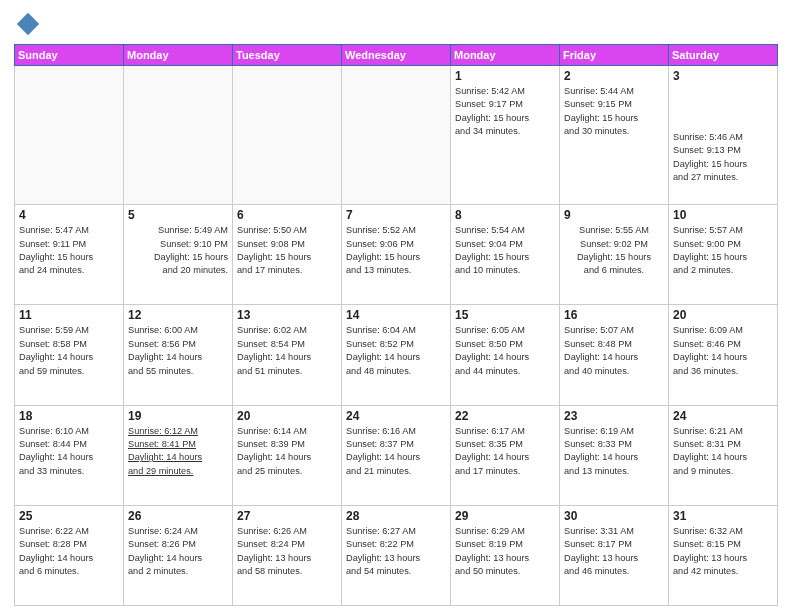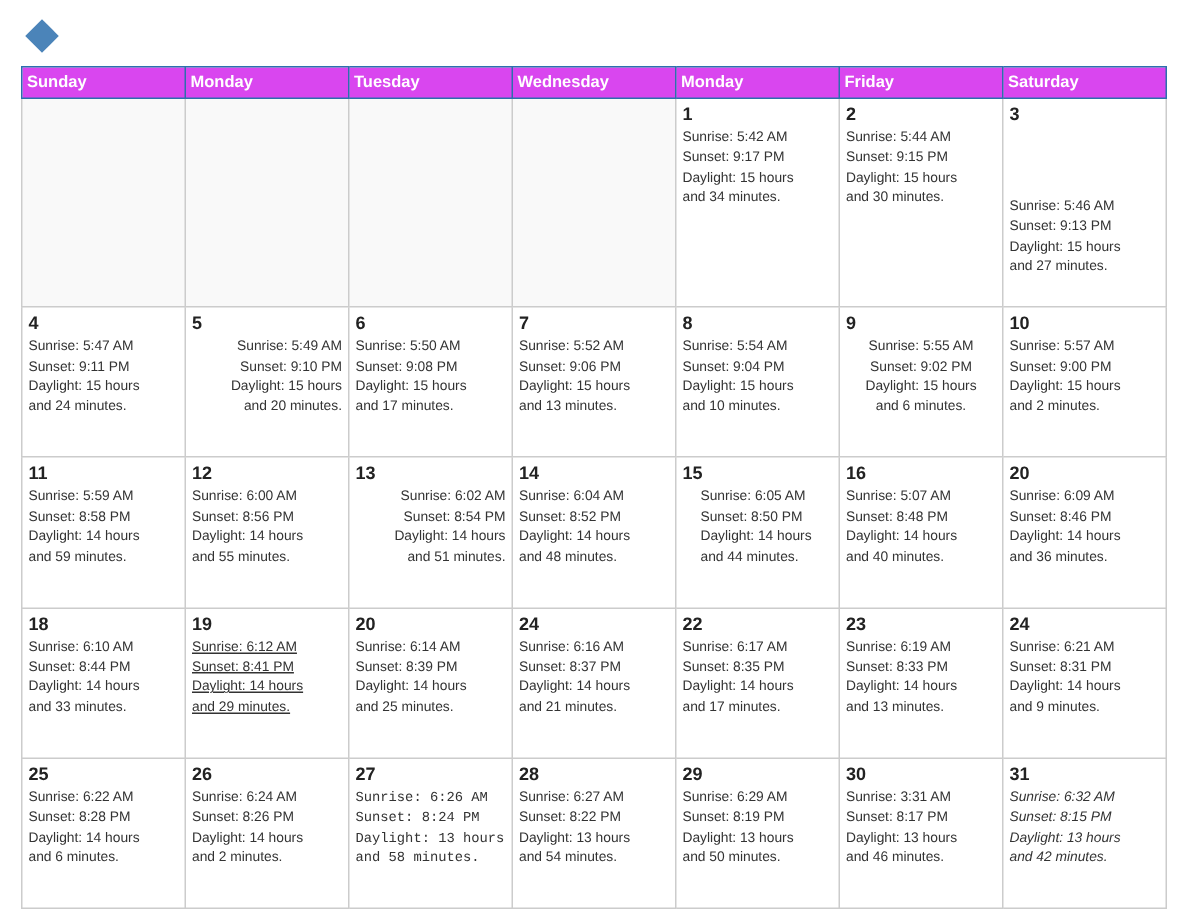--- a/index.html
+++ b/index.html
@@ -216,35 +216,35 @@
           </td>
           <td>
             <div class="day-num">12</div>
             <div class="day-info" style="white-space: pre-line;">Sunrise: 6:00 AM
 Sunset: 8:56 PM
 Daylight: 14 hours
 and 55 minutes.</div>
           </td>
           <td>
             <div class="day-num">13</div>
-            <div class="day-info" style="white-space: pre-line; text-align: right;">Sunrise: 6:02 AM
+            <div class="day-info" style="white-space: pre-line;">Sunrise: 6:02 AM
 Sunset: 8:54 PM
 Daylight: 14 hours
 and 51 minutes.</div>
           </td>
           <td>
             <div class="day-num">14</div>
             <div class="day-info" style="white-space: pre-line;">Sunrise: 6:04 AM
 Sunset: 8:52 PM
 Daylight: 14 hours
 and 48 minutes.</div>
           </td>
           <td>
             <div class="day-num">15</div>
-            <div class="day-info" style="white-space: pre-line; margin-left: 12px;">Sunrise: 6:05 AM
+            <div class="day-info" style="white-space: pre-line;">Sunrise: 6:05 AM
 Sunset: 8:50 PM
 Daylight: 14 hours
 and 44 minutes.</div>
           </td>
           <td>
             <div class="day-num">16</div>
             <div class="day-info" style="white-space: pre-line;">Sunrise: 5:07 AM
 Sunset: 8:48 PM
 Daylight: 14 hours
 and 40 minutes.</div>
@@ -318,21 +318,21 @@
           </td>
           <td>
             <div class="day-num">26</div>
             <div class="day-info" style="white-space: pre-line;">Sunrise: 6:24 AM
 Sunset: 8:26 PM
 Daylight: 14 hours
 and 2 minutes.</div>
           </td>
           <td>
             <div class="day-num">27</div>
-            <div class="day-info" style="white-space: pre-line; font-family: Liberation Mono, monospace;">Sunrise: 6:26 AM
+            <div class="day-info" style="white-space: pre-line;">Sunrise: 6:26 AM
 Sunset: 8:24 PM
 Daylight: 13 hours
 and 58 minutes.</div>
           </td>
           <td>
             <div class="day-num">28</div>
             <div class="day-info" style="white-space: pre-line;">Sunrise: 6:27 AM
 Sunset: 8:22 PM
 Daylight: 13 hours
 and 54 minutes.</div>
@@ -346,21 +346,21 @@
           </td>
           <td>
             <div class="day-num">30</div>
             <div class="day-info" style="white-space: pre-line;">Sunrise: 3:31 AM
 Sunset: 8:17 PM
 Daylight: 13 hours
 and 46 minutes.</div>
           </td>
           <td>
             <div class="day-num">31</div>
-            <div class="day-info" style="white-space: pre-line; font-style: italic;">Sunrise: 6:32 AM
+            <div class="day-info" style="white-space: pre-line;">Sunrise: 6:32 AM
 Sunset: 8:15 PM
 Daylight: 13 hours
 and 42 minutes.</div>
           </td>
         </tr>
       </tbody>
   </table>
 </div>
 
 </body></html>

